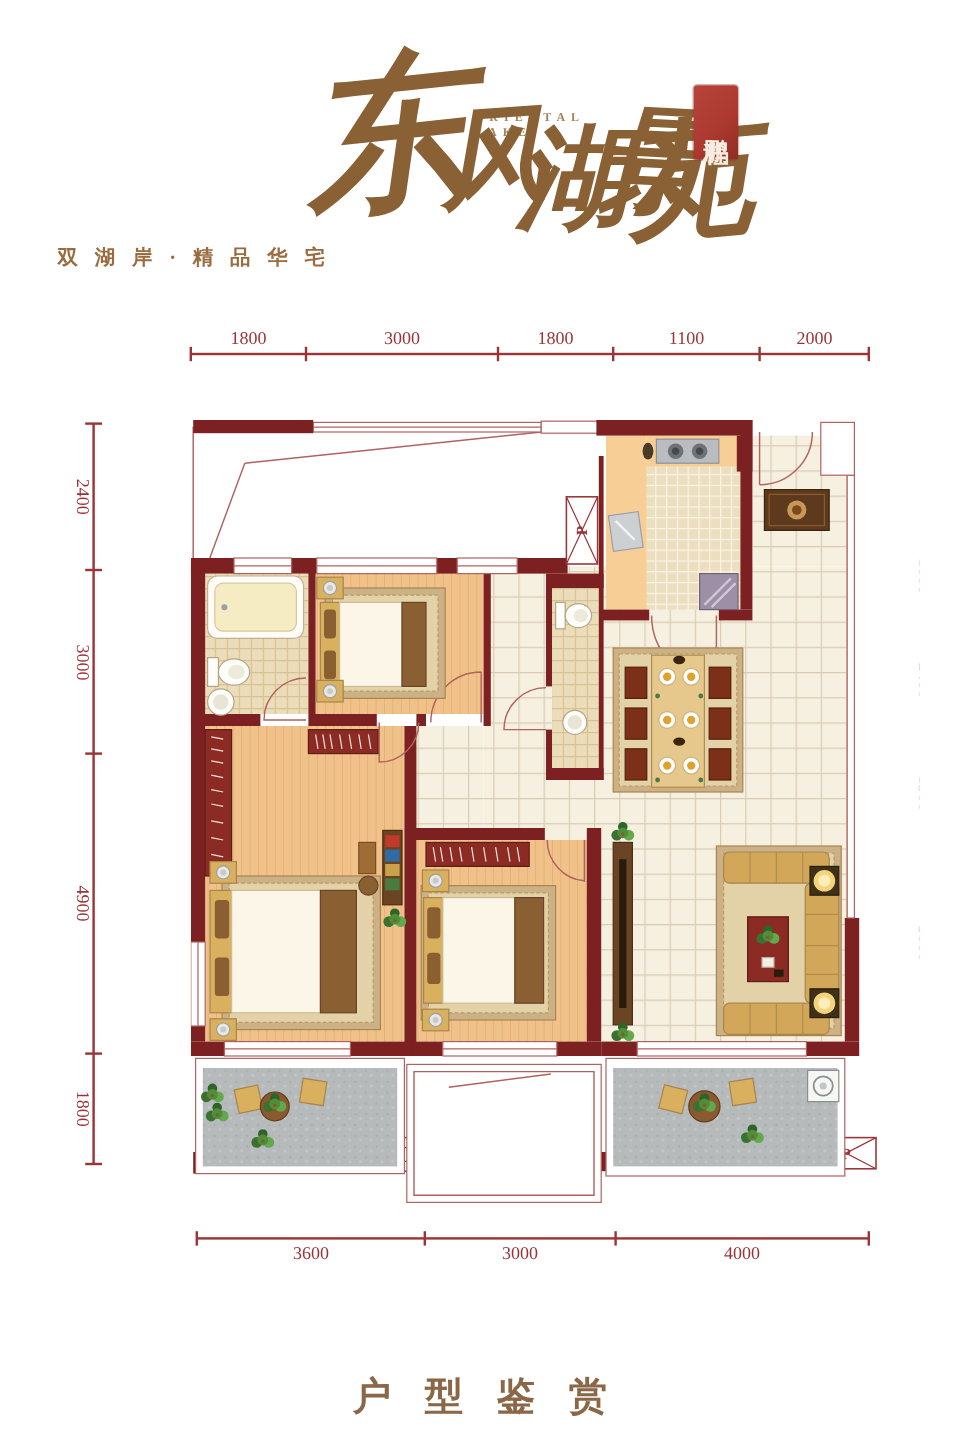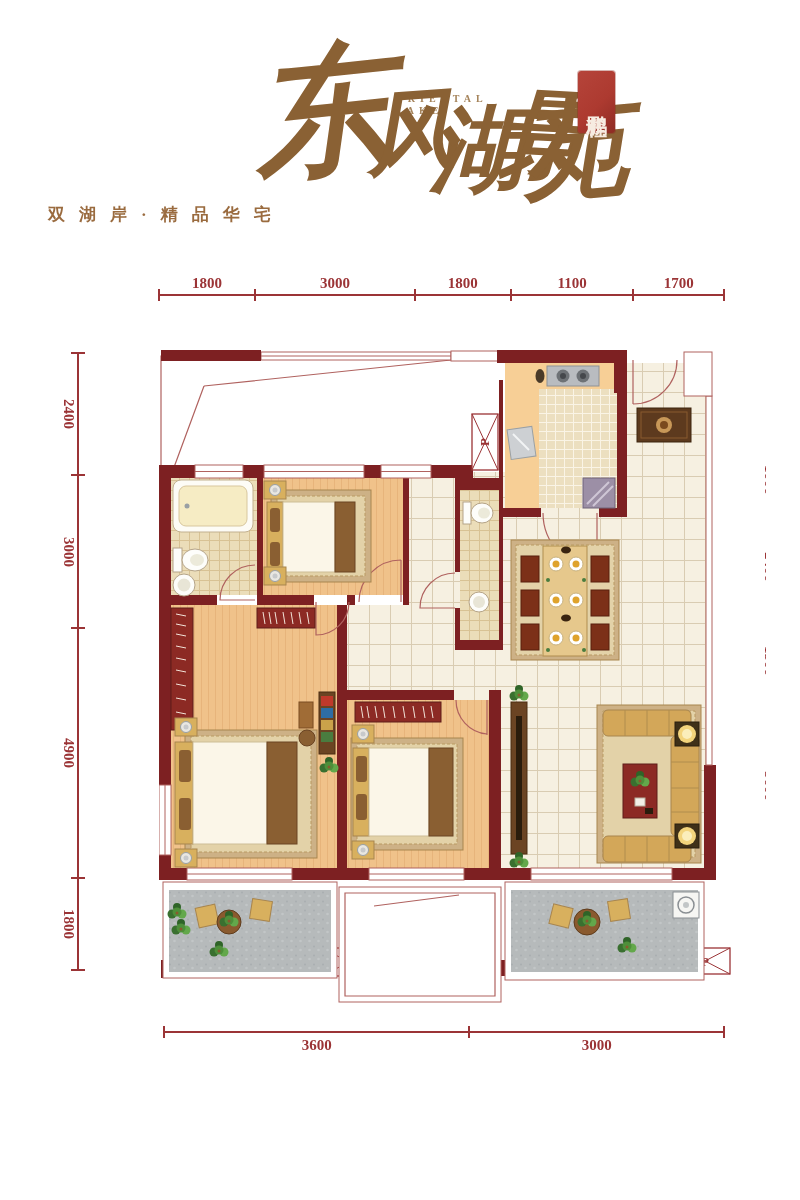--- a/index.html
+++ b/index.html
@@ -24,21 +24,21 @@
     background:linear-gradient(135deg,#b5443a 0%,var(--c-seal) 55%,#8e2c24 100%);
     border-radius:3px;display:flex;align-items:center;justify-content:center;
     box-shadow:0 0 0 1px rgba(140,40,30,.35);}
   .seal span{writing-mode:vertical-rl;font-family:"Liberation Serif",serif;font-weight:700;
     font-size:21px;letter-spacing:3px;color:#f7ece1;}
   .tagline{position:absolute;left:0;right:0;top:203px;text-align:left;z-index:2;
     font-family:Liberation Serif, serif;font-size:17px;font-weight:700;
     letter-spacing:14px;padding-left:14px;color:var(--c-tagline);}
 
   
-  .dim{position:absolute;font-family:"Liberation Serif",serif;font-weight:700;
+  .dim{position:absolute;font-family:"Liberation Serif",serif;font-weight:400;
     font-size:15px;color:var(--c-dim);justify-content:flex-end;}
   .dim-top{left:125px;top:272px;width:565px;height:24px;display:flex;
     border-bottom:2px solid var(--c-dim);}
   .dim-top .hseg{position:relative;flex-basis:0;}
   .dim-top .hseg span{position:absolute;bottom:2px;width:100%;text-align:center;}
   .dim-top .hseg::before{content:'';position:absolute;left:-1px;bottom:-7px;width:2px;height:12px;background:var(--c-dim);}
   .dim-top::after{content:'';position:absolute;right:-1px;bottom:-7px;width:2px;height:12px;background:var(--c-dim);}
 
   .dim-bottom{left:130px;top:1031px;width:560px;height:26px;display:flex;
     border-top:2px solid var(--c-dim);}
@@ -105,21 +105,21 @@
     <div class="hseg" style="flex-grow:3000">
         <span>3000</span>
       </div>
     <div class="hseg" style="flex-grow:1800">
         <span>1800</span>
       </div>
     <div class="hseg" style="flex-grow:2300">
         <span>1100</span>
       </div>
     <div class="hseg" style="flex-grow:1700">
-        <span>1700</span>
+        <span>2000</span>
       </div>
   </div>
 
   <div class="dim dim-col dim-left">
     <div class="vseg" style="flex-grow:2400">
         <span>2400</span>
       </div>
     <div class="vseg" style="flex-grow:3000">
         <span>3000</span>
       </div>
@@ -157,20 +157,23 @@
         <span>1800</span>
       </div>
   </div>
 
   <div class="dim dim-bottom">
     <div class="hseg" style="flex-grow:3600">
         <span>3600</span>
       </div>
     <div class="hseg" style="flex-grow:3000">
         <span>3000</span>
+      </div>
+    <div class="hseg" style="flex-grow:4000">
+        <span>4000</span>
       </div>
   </div>
 
   <svg id="plan" viewBox="0 0 575 660">
     <defs>
       <pattern id="wood" width="7" height="14" patternUnits="userSpaceOnUse">
         <rect width="7" height="14" fill="#f0c28a"></rect>
         <path d="M0 0V14" stroke="#dda368" stroke-width="0.9"></path>
       </pattern>
       <pattern id="tile9" width="9" height="9" patternUnits="userSpaceOnUse">
@@ -483,14 +486,15 @@
       <rect x="450" y="550" width="20" height="20" fill="#d8b05e" stroke="#a8854e" transform="rotate(-9 460 560)"></rect>
       <circle cx="428" cy="572" r="13" fill="#8a5a2e" stroke="#5f3c1c"></circle>
       <use href="#plant" x="428" y="570"></use>
       <use href="#plant" x="468" y="596"></use>
       <rect x="514" y="542" width="26" height="26" fill="#f6f6f3" stroke="#8a8f93"></rect>
       <circle cx="527" cy="555" r="8" fill="none" stroke="#8a8f93" stroke-width="1.5"></circle>
       <circle cx="527" cy="555" r="3" fill="#c2c6c7"></circle>
     </g>
   </svg>
 
+  <div class="caption">户型鉴赏</div>
 
 </div>
 
 </body></html>

